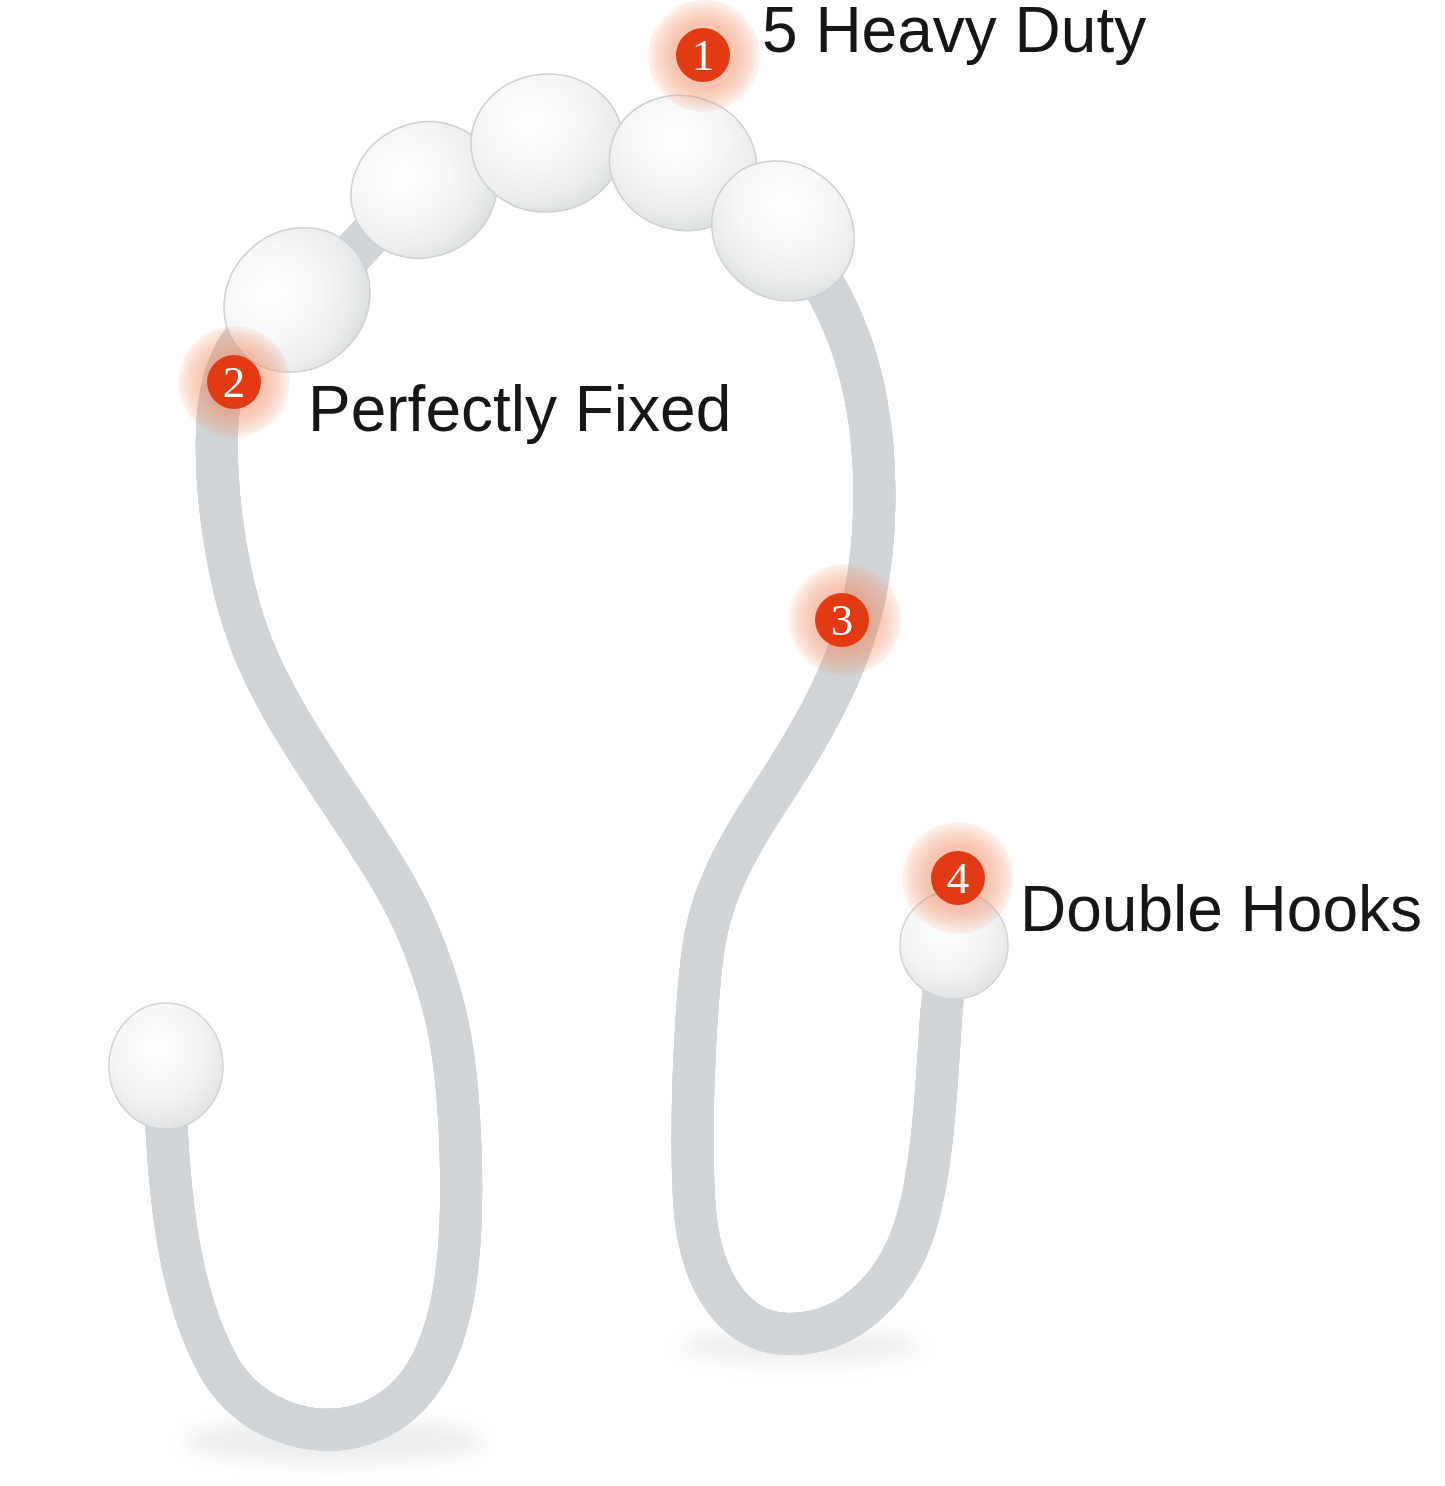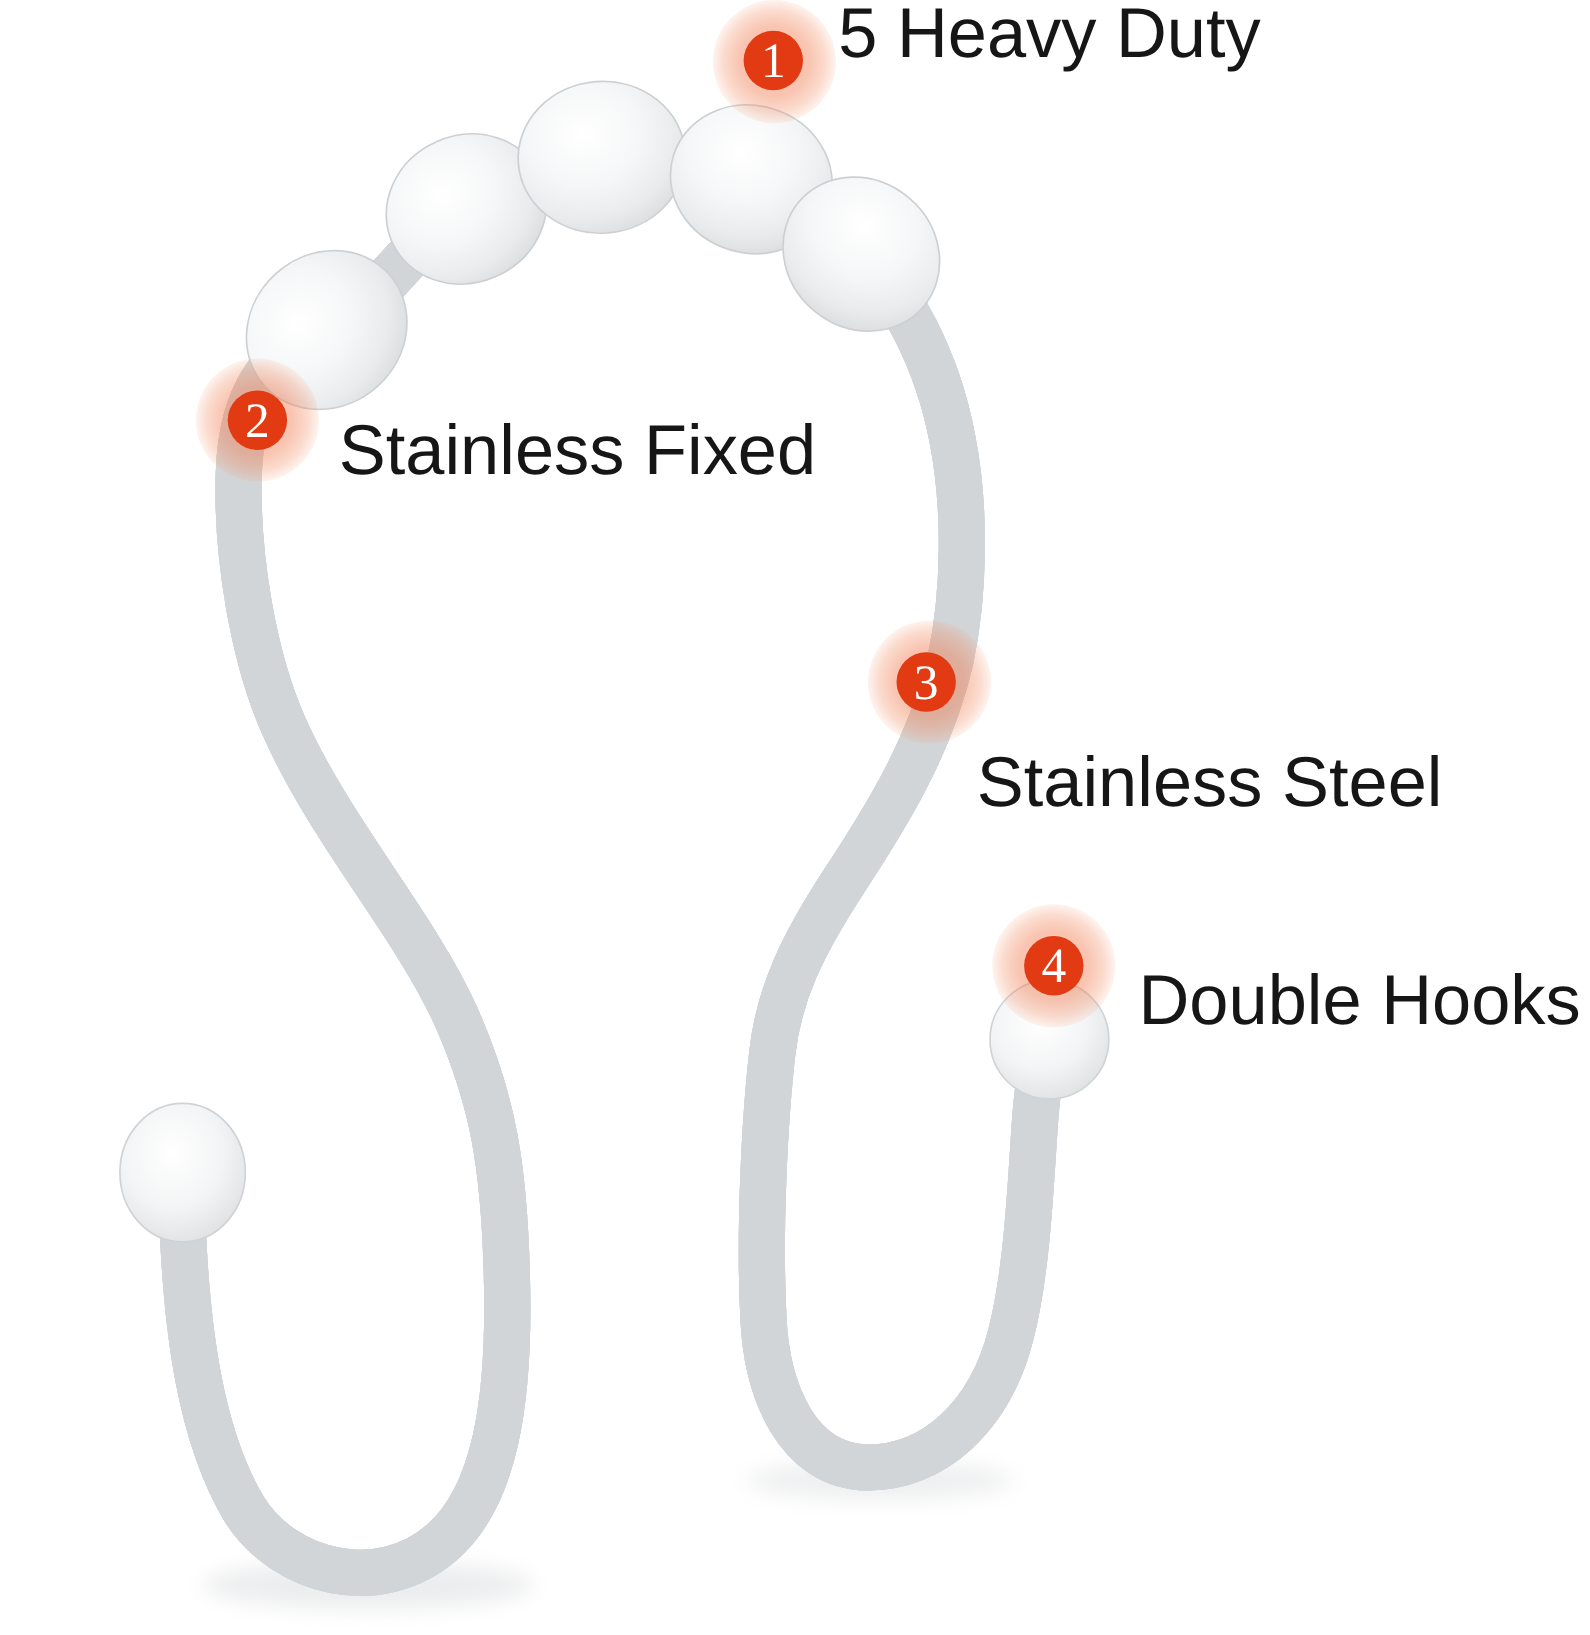--- a/index.html
+++ b/index.html
@@ -51,21 +51,21 @@
     line-height:1;
   }
   
   .halo.h1{left:648px;top:0px;}     .badge.b1{left:676px;top:28px;}
   .halo.h2{left:178px;top:326px;}   .badge.b2{left:207px;top:355px;}
   .halo.h3{left:789px;top:564px;}   .badge.b3{left:815px;top:593px;}
   .halo.h4{left:902px;top:822px;}   .badge.b4{left:931px;top:851px;}
   .label-1{left:762px;top:-8px;}
   .label-2{left:308px;top:371px;}
   .label-3{left:888px;top:673px;}
-  .label-4{left:1020px;top:871px;margin-left:15px;}
+  .label-4{left:1020px;top:871px;}
 </style>
 </head>
 <body>
 
 <div class="stage">
 
   <svg class="photo-svg" width="1445" height="1486" viewBox="0 0 1445 1486">
     <defs>
       <radialGradient id="ballGrad" cx="40%" cy="34%" r="78%">
         <stop offset="0%" stop-color="#ffffff"></stop>
@@ -131,29 +131,26 @@
   </div>
   <div class="callout-label label-1">
     <span>5 Heavy Duty</span>
   </div>
 
   <div class="halo h2"></div>
   <div class="badge b2">
     <span>2</span>
   </div>
   <div class="callout-label label-2">
-    <span>Stainless Fixed</span>
+    <span>Perfectly Fixed</span>
   </div>
 
   <div class="halo h3"></div>
   <div class="badge b3">
     <span>3</span>
-  </div>
-  <div class="callout-label label-3">
-    <span>Stainless Steel</span>
   </div>
 
   <div class="halo h4"></div>
   <div class="badge b4">
     <span>4</span>
   </div>
   <div class="callout-label label-4">
     <span>Double Hooks</span>
   </div>
 

